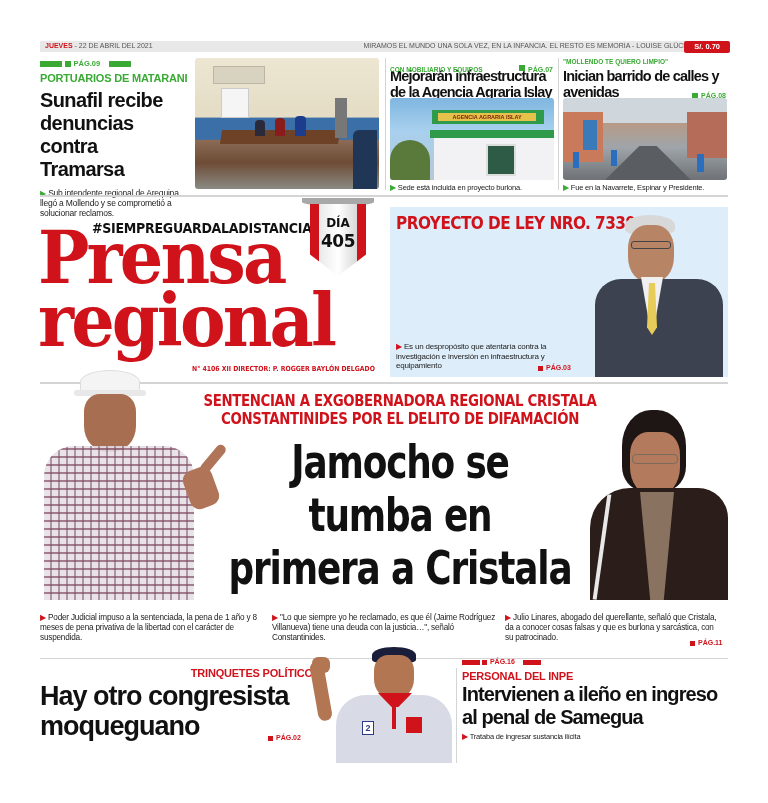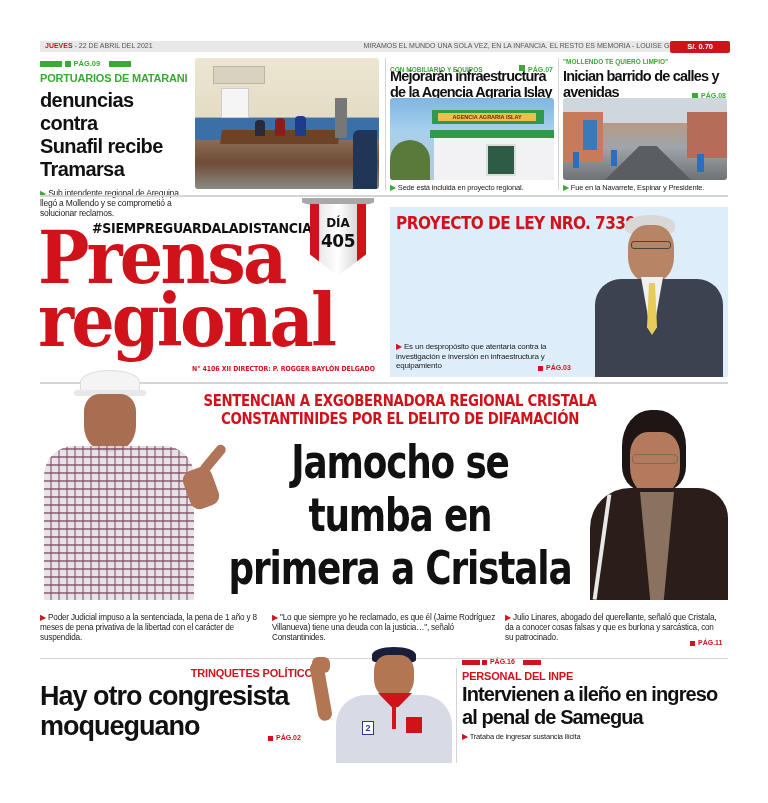--- a/index.html
+++ b/index.html
@@ -5,21 +5,21 @@
   * { box-sizing: border-box; margin: 0; padding: 0; }
   html, body { width: 768px; height: 803px; background: #ffffff; overflow: hidden; }
   body { position: relative; font-family: "Liberation Sans", sans-serif; color: #1a1a1a; }
   .abs { position: absolute; }
 
   
   .topbar { left: 40px; top: 41px; width: 688px; height: 11px; background: #e8e8e8; }
   .topbar .date { position: absolute; left: 5px; top: 1px; font-size: 7px; color: #555; font-family: "Liberation Sans Narrow", "Liberation Sans", sans-serif; }
   .topbar .date .day { color: #d0121b; font-weight: bold; }
   .topbar .quote { position: absolute; right: 40px; top: 1px; font-size: 7px; color: #555; }
-  .price { right: 38px; top: 41px; height: 12px; padding: 0 17px; background: #d0121b; color: #fff; font-size: 7.5px; font-weight: bold; line-height: 12px; border-radius: 2px; }
+  .price { right: 38px; top: 41px; height: 12px; padding: 0 10px; background: #d0121b; color: #fff; font-size: 7.5px; font-weight: bold; line-height: 12px; border-radius: 2px; }
 
   .green { color: #3aaa35; }
   .red { color: #d0121b; }
   .gbar { display: inline-block; width: 22px; height: 6px; background: #3aaa35; vertical-align: middle; }
   .gsq { display: inline-block; width: 6px; height: 6px; background: #3aaa35; vertical-align: middle; margin-right: 3px; }
   .rbar { display: inline-block; width: 18px; height: 5px; background: #d0121b; vertical-align: middle; }
   .rsq { display: inline-block; width: 5px; height: 5px; background: #d0121b; vertical-align: middle; margin-right: 3px; }
   .arrow-g { color: #3aaa35; font-size: 8px; }
   .arrow-r { color: #d0121b; font-size: 8px; }
 
@@ -54,22 +54,22 @@
   <span class="quote">MIRAMOS EL MUNDO UNA SOLA VEZ, EN LA INFANCIA. EL RESTO ES MEMORIA - LOUISE GLÜCK</span>
 </div>
 <div class="abs price">S/. 0.70</div>
 
 <div class="abs" style="left:40px; top:58px; width:155px;">
   <div style="font-size:9px; line-height:10px;">
     <span class="gbar"></span> <span class="gsq"></span><span class="green pagtag">PÁG.09</span> <span class="gbar" style="margin-left:6px"></span>
   </div>
   <div class="green kicker" style="margin-top:3px;">PORTUARIOS DE MATARANI</div>
   <div class="headline" style="font-size:20px; margin-top:5px; line-height:23px;">
+    <div>Sunafil recibe</div>
     <div>denuncias contra</div>
-    <div>Sunafil recibe</div>
     <div>Tramarsa</div>
   </div>
   <div class="summary" style="margin-top:8px; width:155px;">
     <span class="arrow-g">▶</span> <span>Sub intendente regional de Arequipa llegó a Mollendo y se comprometió a solucionar reclamos.</span>
   </div>
 </div>
 <div class="abs photo" style="left:195px; top:58px; width:184px; height:131px; background: linear-gradient(180deg,#ece6d2 0%,#e4dcc4 45%,#3b6fa8 46%,#3b6fa8 62%,#8b6b55 63%,#6e4c36 80%,#8a8a84 100%);">
   <div style="position:absolute; left:18px; top:8px; width:52px; height:18px; background:#d8d2c0; border:1px solid #bcb6a4;"></div>
   <div style="position:absolute; left:26px; top:30px; width:28px; height:30px; background:#f5f5f5; border:1px solid #ccc;"></div>
   <div style="position:absolute; left:26px; top:72px; width:118px; height:14px; background:#6e4226; transform:skewX(-8deg);"></div>
@@ -95,21 +95,21 @@
 </div>
 <div class="abs photo" style="left:390px; top:98px; width:164px; height:82px; background: linear-gradient(180deg,#7fb6e0 0%,#a8d0ee 40%,#b7c8d6 100%);">
   <div style="position:absolute; left:0; top:42px; width:40px; height:40px; background:#5a7a3c; border-radius:50% 50% 0 0;"></div>
   <div style="position:absolute; left:42px; top:12px; width:112px; height:14px; background:#2f9a4a;"></div>
   <div style="position:absolute; left:48px; top:15px; width:98px; height:8px; background:#e7c24a; color:#7a2010; font-size:5.5px; font-weight:bold; text-align:center; line-height:8px;">AGENCIA AGRARIA ISLAY</div>
   <div style="position:absolute; left:40px; top:32px; width:124px; height:8px; background:#2f9a4a;"></div>
   <div style="position:absolute; left:44px; top:40px; width:120px; height:42px; background:#f2f2f4;"></div>
   <div style="position:absolute; left:96px; top:46px; width:30px; height:32px; background:#2e5b46; border:2px solid #ddd;"></div>
 </div>
 <div class="abs summary-xs" style="left:390px; top:183px; width:165px;">
-  <span class="arrow-g">▶</span> <span>Sede está incluida en proyecto regional.</span>
+  <span class="arrow-g">▶</span> <span>Sede está incluida en proyecto burlona.</span>
 </div>
 
 <div class="abs" style="left:563px; top:58px; width:165px;">
   <div class="green kicker-sm" style="height:9px;">"MOLLENDO TE QUIERO LIMPIO"</div>
   <div class="headline" style="font-size:14.5px; margin-top:1px; letter-spacing:-0.8px; line-height:16px;">
     <div>Inician barrido de calles y</div>
     <div style="position:relative;"><span>avenidas</span>
       <span style="position:absolute; right:2px; top:4px; font-size:7px; letter-spacing:0;"><span class="gsq"></span><span class="green pagtag" style="font-size:7px;">PÁG.08</span></span>
     </div>
   </div>

